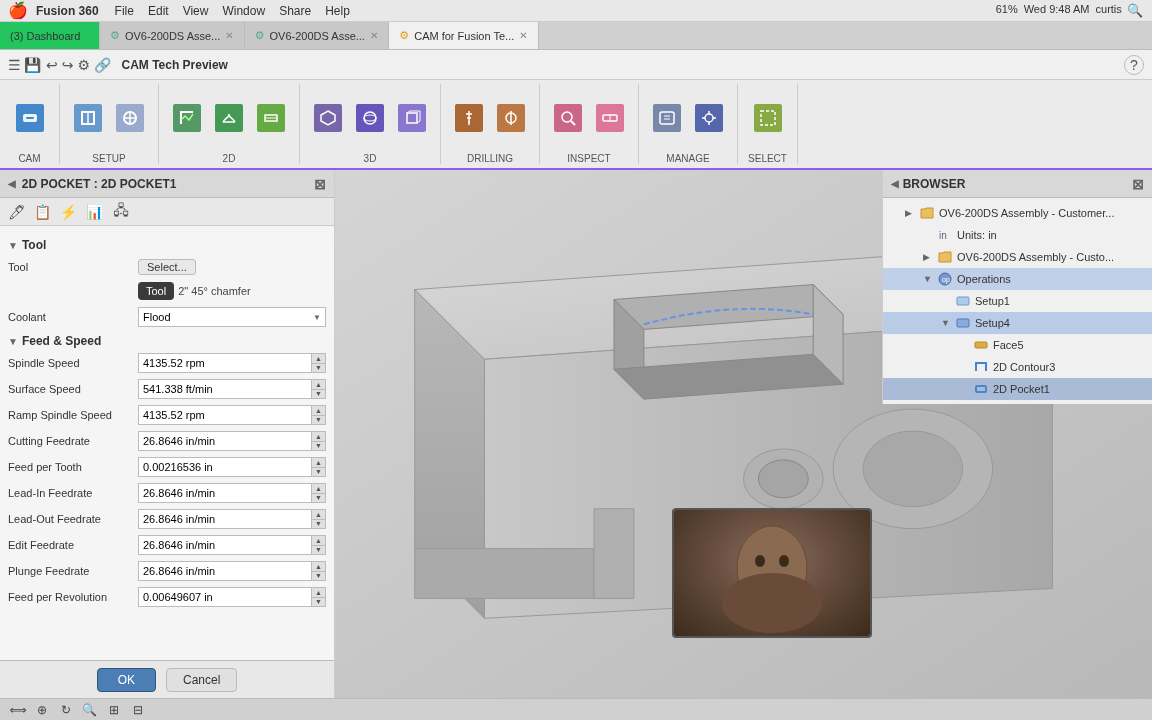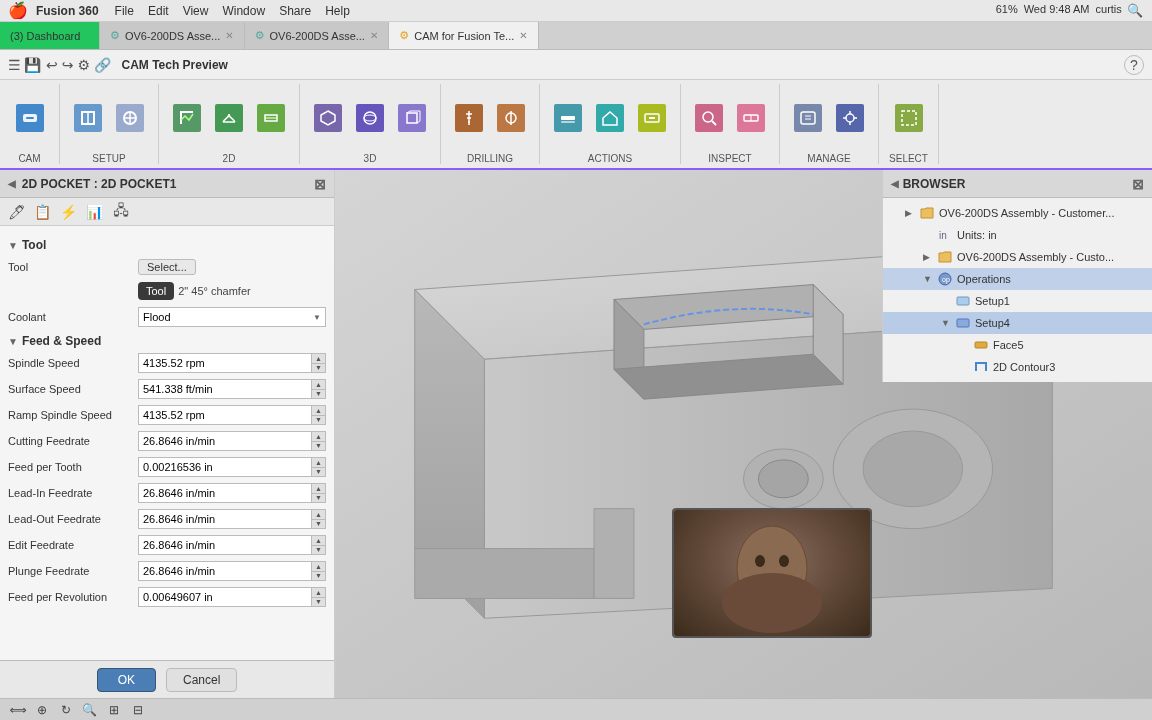--- a/index.html
+++ b/index.html
@@ -617,48 +617,20 @@
           <svg width="20" height="20" viewBox="0 0 20 20">
               <circle cx="10" cy="10" r="5" stroke="white" stroke-width="1.5" fill="none"></circle>
               <line x1="10" y1="3" x2="10" y2="17" stroke="white" stroke-width="1.5"></line>
             </svg>
         </div>
       </div>
     </div>
     <span class="ribbon-group-label">DRILLING</span>
   </div>
 
-  <div class="ribbon-group">
-    <div class="ribbon-icons">
-      <div class="ribbon-icon-btn">
-        <div class="ribbon-icon" style="background:#4499aa;">
-          <svg width="20" height="20" viewBox="0 0 20 20">
-              <rect x="3" y="8" width="14" height="4" rx="1" fill="white"></rect>
-              <rect x="3" y="13" width="14" height="2" rx="1" fill="white" opacity="0.6"></rect>
-            </svg>
-        </div>
-      </div>
-      <div class="ribbon-icon-btn">
-        <div class="ribbon-icon" style="background:#33aaaa;">
-          <svg width="20" height="20" viewBox="0 0 20 20">
-              <path d="M3 10 L10 4 L17 10 L17 17 L3 17 Z" stroke="white" stroke-width="1.5" fill="none"></path>
-            </svg>
-        </div>
-      </div>
-      <div class="ribbon-icon-btn">
-        <div class="ribbon-icon" style="background:#aabb22;">
-          <svg width="20" height="20" viewBox="0 0 20 20">
-              <rect x="3" y="6" width="14" height="8" rx="1" stroke="white" stroke-width="1.5" fill="none"></rect>
-              <rect x="7" y="9" width="6" height="2" fill="white"></rect>
-            </svg>
-        </div>
-      </div>
-    </div>
-    <span class="ribbon-group-label">ACTIONS</span>
-  </div>
 
   <div class="ribbon-group">
     <div class="ribbon-icons">
       <div class="ribbon-icon-btn">
         <div class="ribbon-icon" style="background:#cc6688;">
           <svg width="20" height="20" viewBox="0 0 20 20">
               <circle cx="9" cy="9" r="5" stroke="white" stroke-width="1.5" fill="none"></circle>
               <line x1="13" y1="13" x2="17" y2="17" stroke="white" stroke-width="2"></line>
             </svg>
         </div>
@@ -1031,20 +1003,31 @@
           <div class="tree-indent"></div>
           <div class="tree-indent"></div>
           <div class="tree-indent"></div>
           <span class="tree-arrow"></span>
           <svg width="16" height="16" viewBox="0 0 16 16" class="tree-icon">
             <path d="M3 12 L3 4 L13 4 L13 12" stroke="#4488cc" stroke-width="2" fill="none"></path>
           </svg>
           <span class="tree-label">2D Contour3</span>
         </div>
 
+        <div class="tree-item" style="background:#aabbd8;">
+          <div class="tree-indent"></div>
+          <div class="tree-indent"></div>
+          <div class="tree-indent"></div>
+          <div class="tree-indent"></div>
+          <span class="tree-arrow"></span>
+          <svg width="16" height="16" viewBox="0 0 16 16" class="tree-icon">
+            <rect x="3" y="5" width="10" height="6" rx="1" stroke="#4488cc" stroke-width="2" fill="none"></rect>
+          </svg>
+          <span class="tree-label">2D Pocket1</span>
+        </div>
       </div>
     </div>
 
     <div class="webcam-inset">
       <div class="webcam-face">
 
         <svg width="180" height="120" viewBox="0 0 180 120">
           <ellipse cx="90" cy="55" rx="35" ry="42" fill="#8a6a50" stroke="#6a4a30" stroke-width="1"></ellipse>
           <ellipse cx="78" cy="48" rx="5" ry="6" fill="#3a2a1a"></ellipse>
           <ellipse cx="102" cy="48" rx="5" ry="6" fill="#3a2a1a"></ellipse>

